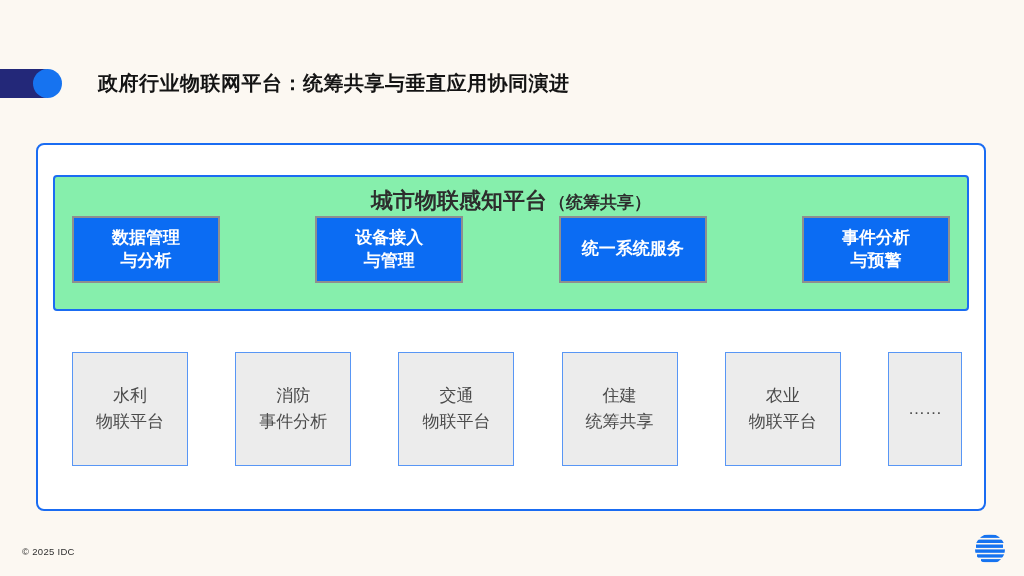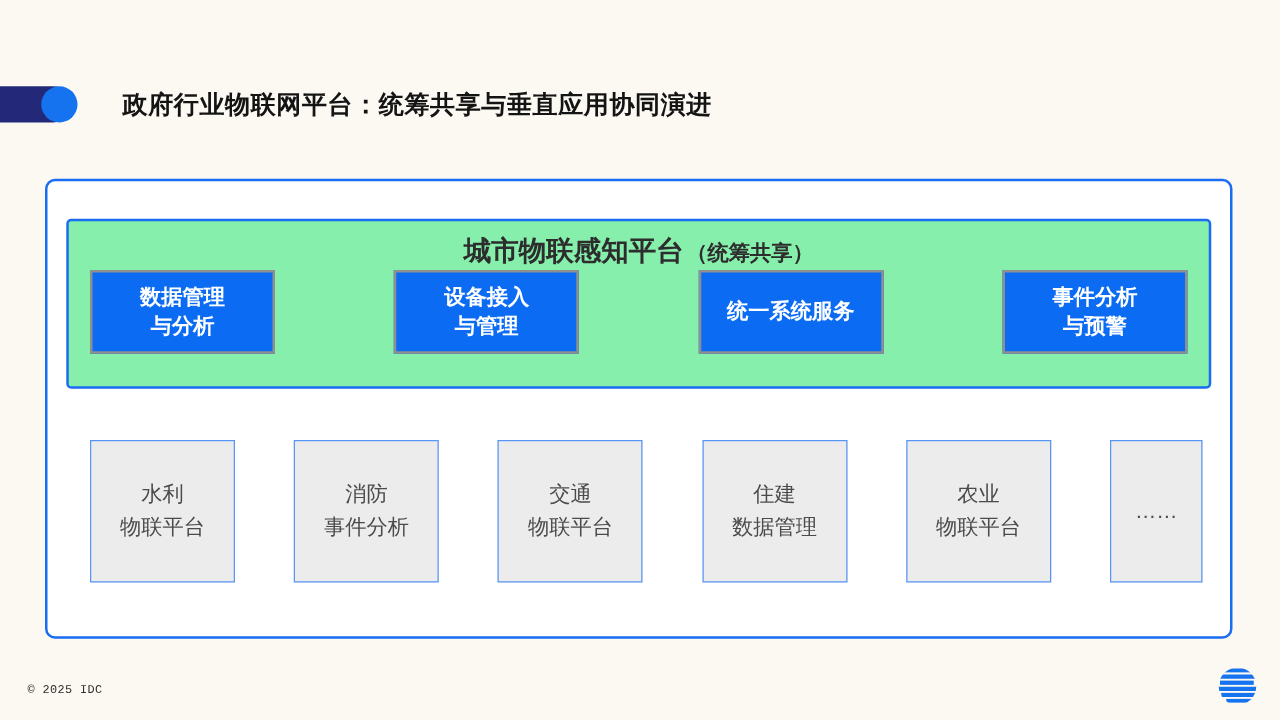--- a/index.html
+++ b/index.html
@@ -103,21 +103,20 @@
     text-align: center;
     white-space: pre-line;
   }
   .vbox.small { width: 74px; }
 
   
   .copyright {
     position: absolute; left: 22px; top: 546px;
     font-size: 9.5px; color: #2f2f2f;
     letter-spacing: 0.3px;
-    font-family: Liberation Mono, monospace;
   }
   .logo {
     position: absolute; right: 18px; top: 533px;
     width: 32px; height: 32px;
   }
 </style>
 </head>
 <body>
 
 <div class="stage">
@@ -148,21 +147,21 @@
     </div>
 
     <div class="verticals">
       <div class="vbox">水利
 物联平台</div>
       <div class="vbox">消防
 事件分析</div>
       <div class="vbox">交通
 物联平台</div>
       <div class="vbox">住建
-数据管理</div>
+统筹共享</div>
       <div class="vbox">农业
 物联平台</div>
       <div class="vbox small">……</div>
     </div>
 
   </div>
 
   <div class="copyright">© 2025 IDC</div>
 
   <div class="logo">

